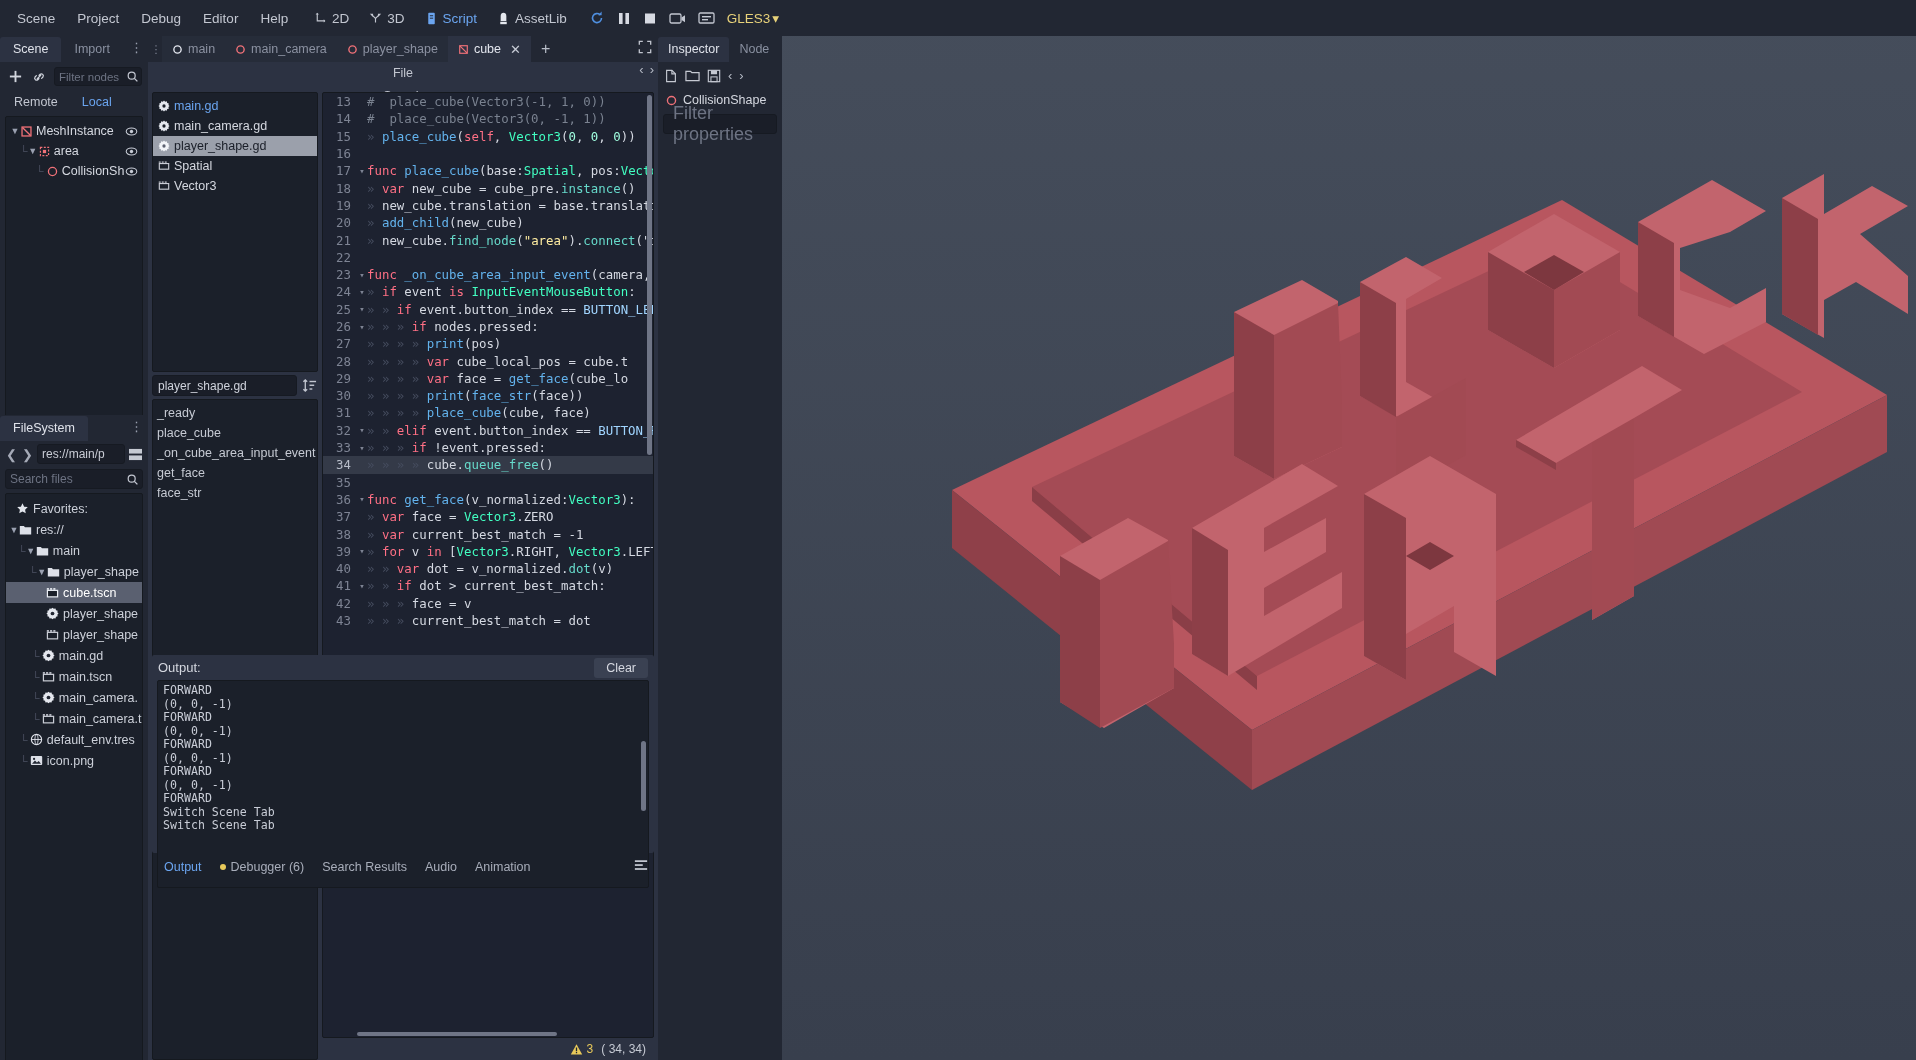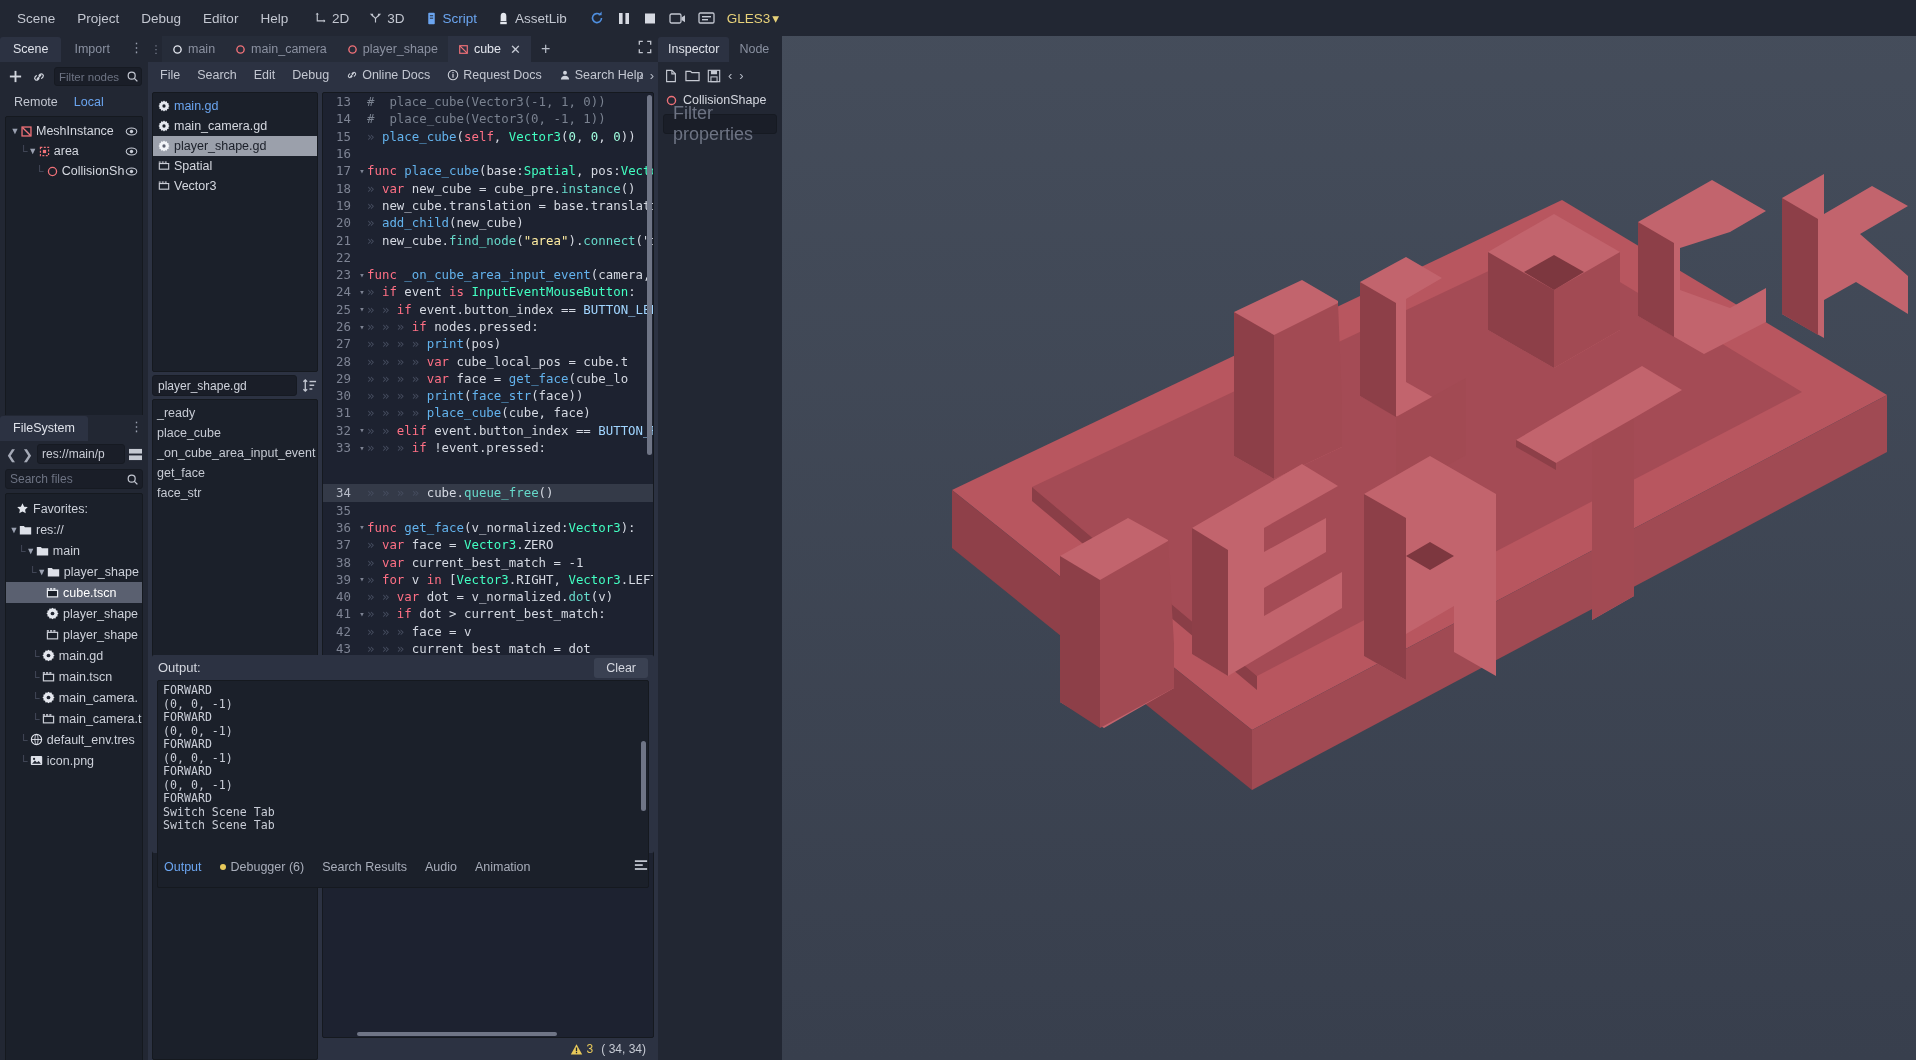--- a/index.html
+++ b/index.html
@@ -43,21 +43,21 @@
 
   .scene-toolbar { display:flex; align-items:center; gap:6px; padding:5px 6px; }
   .icon-btn { width:18px; height:18px; display:flex; align-items:center; justify-content:center; color:#c0c4ce; }
   .filter-box {
     flex:1; background:#1a1e28; border:1px solid #161a22; border-radius:3px;
     height:19px; display:flex; align-items:center; padding:0 4px; position:relative;
   }
   .filter-box span { color:#6d7383; font-size:11.5px; }
   .filter-box .mag { position:absolute; right:2px; top:2px; }
 
-  .remote-local { display:flex; gap:0; padding:2px 6px 5px; font-size:12.5px; }
+  .remote-local { display:flex; gap:8px; padding:2px 6px 5px; font-size:12.5px; }
   .rl { padding:2px 8px; color:#c3c7d1; }
   .rl.sel { color:#6ba5f0; }
 
   .tree-panel {
     margin:0 5px; background:#1b202a; border:1px solid #15191f; border-radius:2px;
     height:318px; padding:4px 0; overflow:hidden;
   }
   .tree-row { display:flex; align-items:center; height:20px; padding-left:4px; font-size:12.5px; position:relative;}
   .tree-row .lbl { color:#d5d8e0; margin-left:3px; }
   .tree-row .eye { position:absolute; right:4px; color:#c8ccd6; }
@@ -94,21 +94,21 @@
   .dots3 { width:12px; color:#7d8393; font-size:11px; text-align:center; line-height:7px; }
   .stab {
     display:flex; align-items:center; gap:5px; height:26px; padding:0 10px;
     font-size:12.5px; color:#8b91a1; background:#262c39;
   }
   .stab.active { background:#2c3242; color:#e3e6ee; }
   .stab .x { color:#c8ccd6; font-size:13px; margin-left:4px; }
   .plus-tab { padding:0 10px; color:#b9bec9; font-size:16px; }
   .expand-btn { position:absolute; right:6px; top:4px; color:#c0c4ce; }
 
-  .script-menu { display:flex; align-items:center; gap:1px; height:26px; padding:0 4px; background:#2c3242; position:relative;}
+  .script-menu { display:flex; align-items:center; gap:1px; height:26px; padding:0 4px; background:#2c3242; position:relative;flex-direction:column;}
   .smenu { padding:4px 8px; font-size:12.5px; color:#c3c7d1; border-radius:3px; display:flex; align-items:center; gap:4px;}
   .nav-chevrons { position:absolute; right:4px; display:flex; gap:6px; color:#b5bac5; font-size:13px;}
 
   .script-body { display:flex; height:calc(100% - 52px); padding:4px 4px 0 4px; gap:4px;}
   .script-left { width:166px; display:flex; flex-direction:column; gap:3px;}
   .fn-list-box {
     background:#1b202a; border:1px solid #15191f; border-radius:2px; height:280px; padding:3px 0; overflow:hidden;
   }
   .fn-file { display:flex; align-items:center; height:20px; padding-left:5px; font-size:12.5px; }
   .fn-file .lbl { margin-left:4px; }
@@ -127,21 +127,21 @@
   }
   .member-row { height:20px; padding-left:4px; font-size:12.5px; color:#c6cad3; display:flex; align-items:center;}
 
   .code-wrap { flex:1; display:flex; flex-direction:column; min-width:0;}
   .code-box {
     background:#1d2230; border:1px solid #15191f; border-radius:2px;
     flex:1; overflow:hidden; position:relative; font-family:"DejaVu Sans Mono", monospace;
     font-size:12.4px;
   }
   .code-line { display:flex; height:17.3px; align-items:center; white-space:pre; }
-  .code-line.hl { background:#343a48;margin-top:28px; }
+  .code-line.hl { background:#343a48; }
   .ln { width:34px; text-align:right; color:#7e8494; padding-right:6px; flex:none; }
   .ln.act { color:#b8bdc9; }
   .fold { width:10px; color:#7e8494; font-size:9px; flex:none; text-align:center;}
   .codetxt { flex:1; }
   .tabm { color:#454c5e; }
   .k { color:#ff7085; }      
   .fn { color:#63b3ed; }     
   .fn2 { color:#66d9ca; }    
   .typ { color:#42ffc2; }    
   .num { color:#a1ffe0; }

